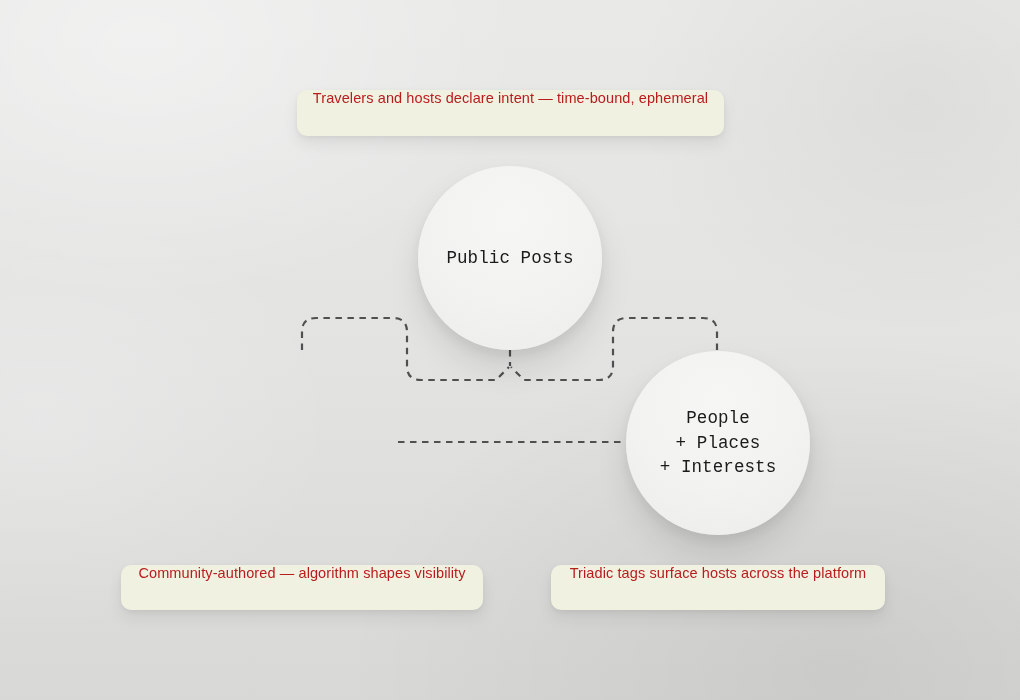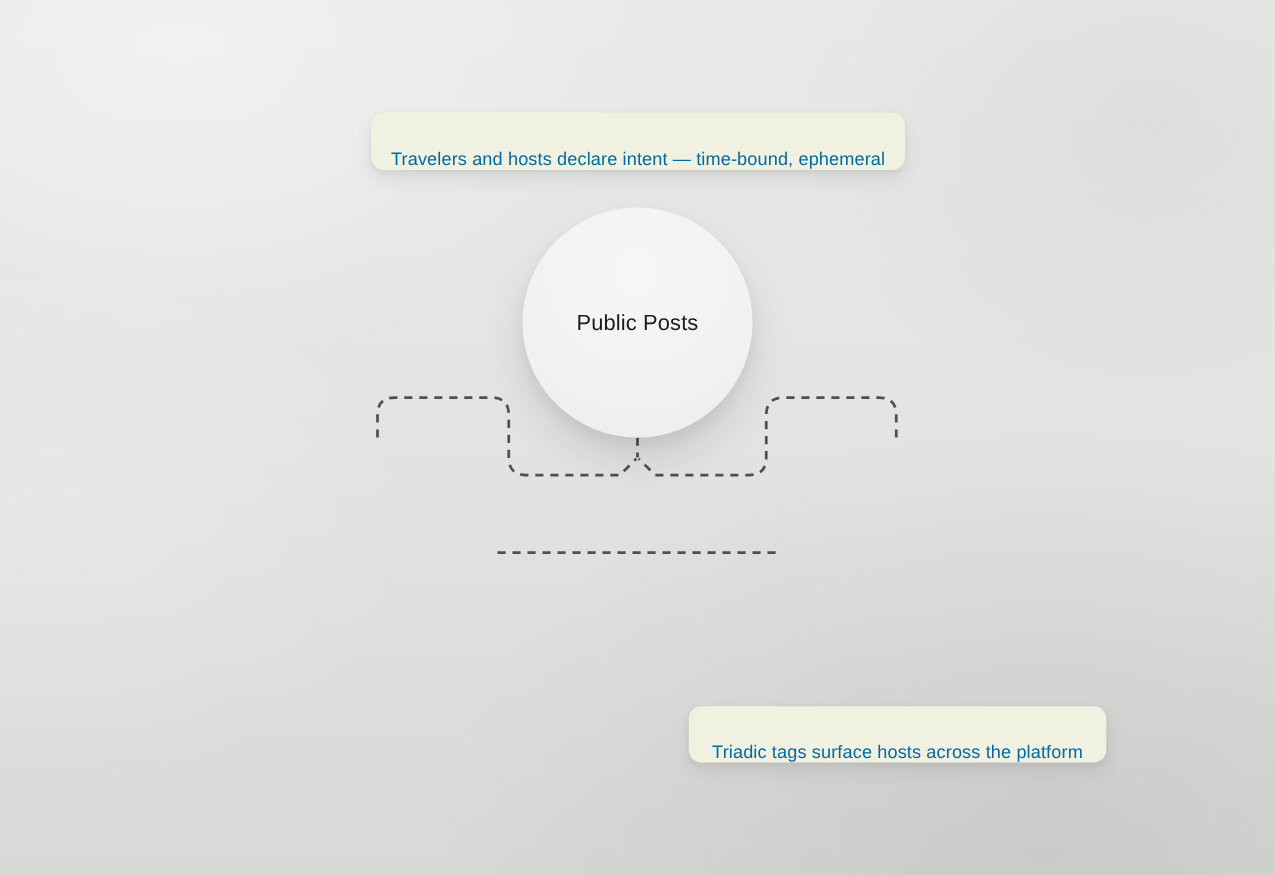--- a/index.html
+++ b/index.html
@@ -33,35 +33,36 @@
     border-radius: 50%;
     background: radial-gradient(circle at 50% 28%, #f6f6f4 0%, #f2f2f0 55%, #ececea 100%);
     box-shadow: 0 18px 32px rgba(0,0,0,0.10), 0 6px 12px rgba(0,0,0,0.06);
     display: flex;
     align-items: center;
     justify-content: center;
     text-align: center;
     color: #1b1b1b;
     font-size: 17.5px;
     letter-spacing: 0.1px;
+    font-family: Liberation Mono, monospace;
   }
   .node-top   { left: 418px; top: 166px; }
   .node-left  { left: 209px; top: 351px; }
   .node-right { left: 626px; top: 351px; }
   .node-lines { line-height: 24.5px; }
   .note {
     position: absolute;
     height: 45px;
     border-radius: 10px;
     background: #f1f1e2;
     box-shadow: 0 8px 16px rgba(0,0,0,0.07), 0 2px 5px rgba(0,0,0,0.05);
     display: flex;
-    align-items: flex-end;
+    align-items: flex-start;
     justify-content: center;
-    color: #0369a1;
+    color: #b91c1c;
     font-size: 14.5px;
     letter-spacing: 0.1px;
     white-space: nowrap;
   }
   .note-top          { left: 297px; top: 90px;  width: 427px; height: 46px; }
   .note-bottom-left  { left: 121px; top: 565px; width: 362px; }
   .note-bottom-right { left: 551px; top: 565px; width: 334px; }
 </style>
 </head>
 <body>
@@ -79,19 +80,29 @@
 
   <div class="note note-top">
     <span>Travelers and hosts declare intent — time-bound, ephemeral</span>
   </div>
 
   <div class="node node-top">
     <span>Public Posts</span>
   </div>
 
 
+  <div class="node node-right">
+    <div class="node-lines">
+      <div>People</div>
+      <div>+ Places</div>
+      <div>+ Interests</div>
+    </div>
+  </div>
 
+  <div class="note note-bottom-left">
+    <span>Community-authored — algorithm shapes visibility</span>
+  </div>
 
   <div class="note note-bottom-right">
     <span>Triadic tags surface hosts across the platform</span>
   </div>
 
 </div>
 
 </body></html>

